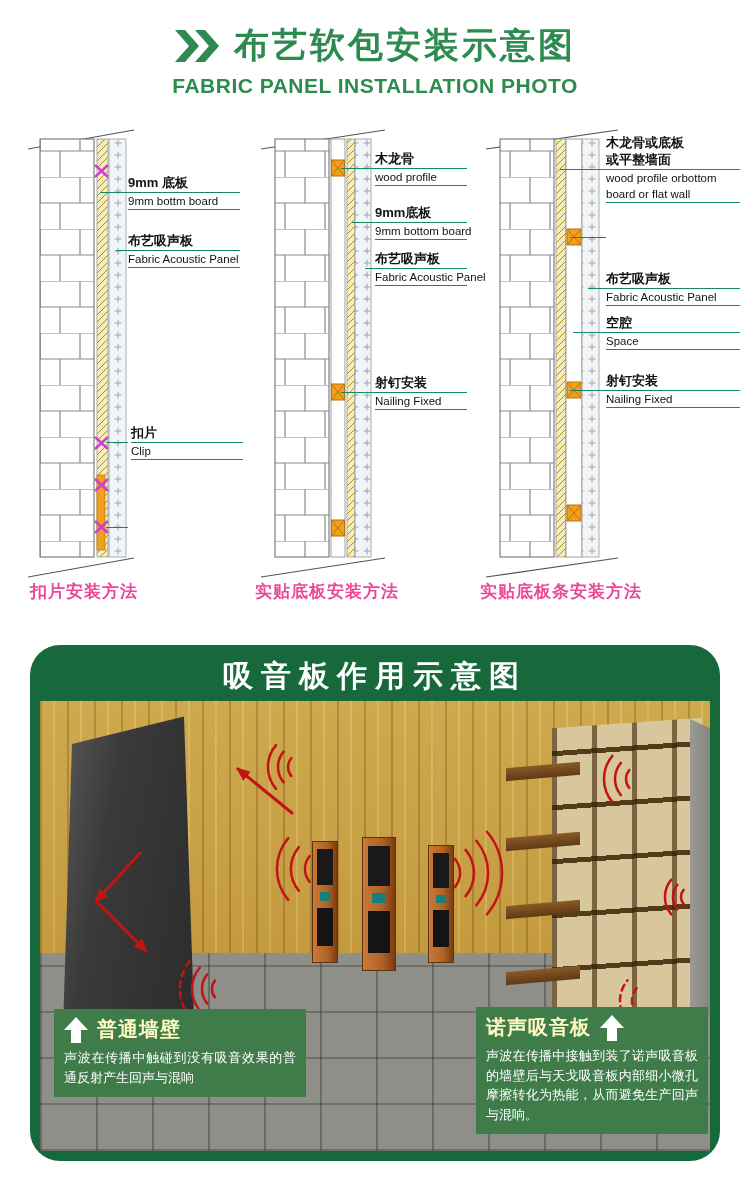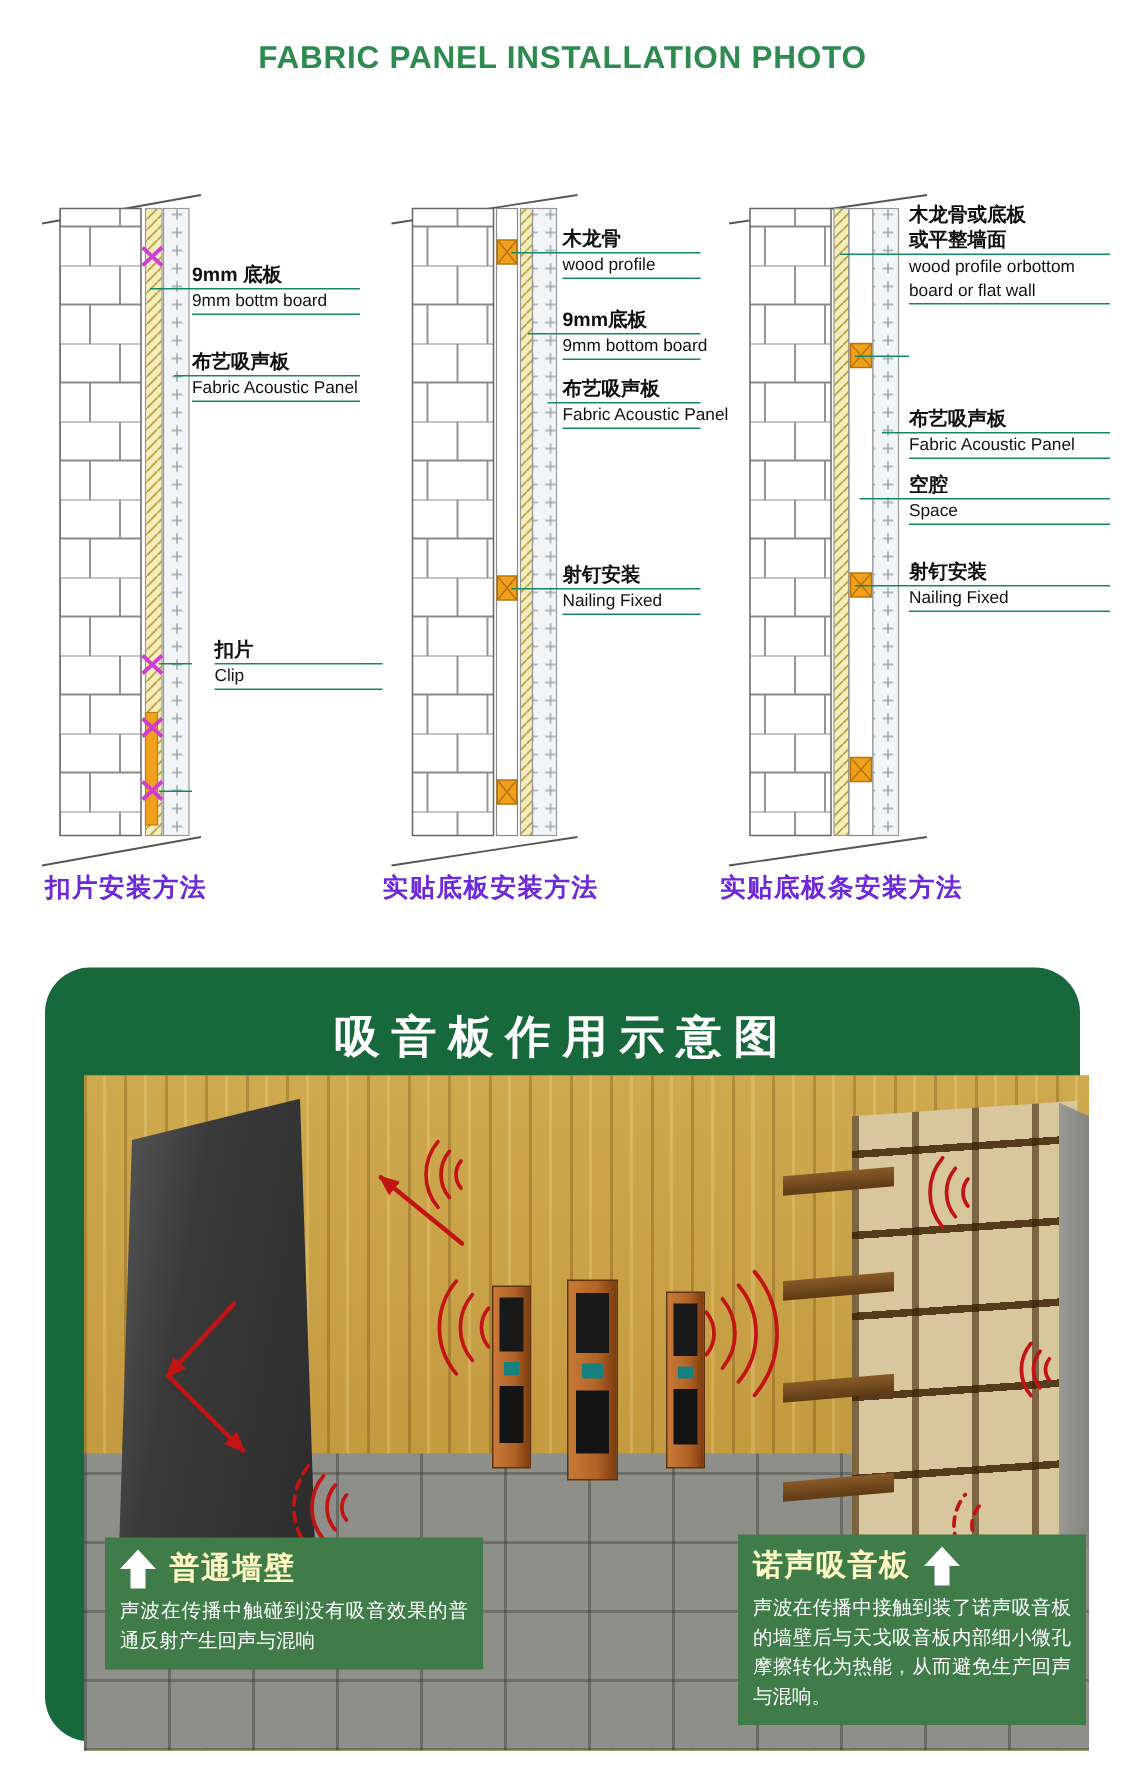--- a/index.html
+++ b/index.html
@@ -17,24 +17,24 @@
   #d1{left:28px;width:218px;}
   #d2{left:253px;width:218px;}
   #d3{left:478px;width:266px;}
   .dsvg{position:absolute;left:0;top:0;}
   .brk{stroke:#555;stroke-width:1.2;fill:none;}
   .lbl{position:absolute;color:#111;}
   .lbl .cn{font-size:13px;font-weight:bold;line-height:16px;padding-bottom:1px;white-space:nowrap;}
   .lbl .en{font-size:11.5px;line-height:14px;padding:1px 0;white-space:nowrap;}
   .lbl .rule{height:0;border-top:1px solid #168868;}
   .conn{position:absolute;height:0;border-top:1px solid #168868;}
-  .caption{position:absolute;left:2px;top:455px;font-size:17px;font-weight:bold;color:#6d28d9;letter-spacing:1px;white-space:nowrap;}
+  .caption{position:absolute;left:2px;top:455px;font-size:17px;font-weight:bold;color:#ec4899;letter-spacing:1px;white-space:nowrap;}
 
   
-  .scene-box{position:absolute;left:30px;top:645px;width:690px;height:516px;background:#17683a;box-sizing:border-box;padding:26px;border-radius:30px;}
+  .scene-box{position:absolute;left:30px;top:645px;width:690px;height:516px;background:#17683a;box-sizing:border-box;padding:10px;border-radius:30px;}
   .scene-title{height:46px;line-height:42px;text-align:center;color:#fff;font-size:30px;font-weight:bold;letter-spacing:8px;}
   .scene{position:relative;width:670px;height:450px;overflow:hidden;
      background-color:#c09441;
      background-image:
        repeating-linear-gradient(90deg, rgba(94,62,8,0.28) 0px, rgba(94,62,8,0.28) 2px, rgba(0,0,0,0) 2px, rgba(0,0,0,0) 13px, rgba(255,238,170,0.22) 13px, rgba(255,238,170,0.22) 15px, rgba(0,0,0,0) 15px, rgba(0,0,0,0) 27px),
        linear-gradient(180deg,#cfa94e 0%,#c49a3f 55%,#b08834 100%);}
   .floor{position:absolute;left:0;top:252px;width:670px;height:198px;z-index:1;
      background-color:#8e8f88;
      background-image:
        repeating-linear-gradient(90deg, rgba(40,40,35,0.35) 0 2px, rgba(0,0,0,0) 2px 56px),
@@ -88,20 +88,29 @@
         <path d="M0,7 L7,0" stroke="#a8901c" stroke-width="1" fill="none"></path>
       </pattern>
       <pattern id="plusP" width="12" height="12" patternUnits="userSpaceOnUse">
         <rect width="12" height="12" fill="#f2f5f7"></rect>
         <path d="M6,2.5 V9.5 M2.5,6 H9.5" stroke="#98a6ae" stroke-width="1" fill="none"></path>
       </pattern>
     </defs>
   </svg>
 
   <div class="header">
+    <div class="title-row">
+      <svg width="50" height="36" viewBox="0 0 50 36">
+        <g fill="#2e8b50">
+          <path d="M1,2 L11,2 L25,18 L11,34 L1,34 L15,18 Z"></path>
+          <path d="M21,2 L31,2 L45,18 L31,34 L21,34 L35,18 Z"></path>
+        </g>
+      </svg>
+      <span class="title-cn">布艺软包安装示意图</span>
+    </div>
     <div class="title-en">FABRIC PANEL INSTALLATION PHOTO</div>
   </div>
 
   <div class="diagram" id="d1">
     <svg class="dsvg" width="218" height="478">
       <path class="brk" d="M0,24 L106,5"></path>
       <path class="brk" d="M0,452 L106,433"></path>
       <rect x="12" y="14" width="54" height="418" fill="url(#brickP)" stroke="#666"></rect>
       <rect x="69" y="14" width="11" height="418" fill="url(#hatchP)" stroke="#999" stroke-width="0.8"></rect>
       <rect x="81" y="14" width="17" height="418" fill="url(#plusP)" stroke="#999" stroke-width="0.8"></rect>
@@ -123,21 +132,21 @@
     <div class="conn" style="left:72px;top:67px;width:28px"></div>
 
     <div class="lbl" style="left:100px;top:108px">
       <div class="cn">布艺吸声板</div>
       <div class="rule" style="width:112px"></div>
       <div class="en">Fabric Acoustic Panel</div>
       <div class="rule" style="width:112px"></div>
     </div>
     <div class="conn" style="left:88px;top:125px;width:12px"></div>
 
-    <div class="lbl" style="left:115px;top:300px">
+    <div class="lbl" style="left:103px;top:300px">
       <div class="cn">扣片</div>
       <div class="rule" style="width:112px"></div>
       <div class="en">Clip</div>
       <div class="rule" style="width:112px"></div>
     </div>
     <div class="conn" style="left:78px;top:317px;width:22px"></div>
 
     <div class="conn" style="left:78px;top:402px;width:22px"></div>
 
     <div class="caption">扣片安装方法</div>

